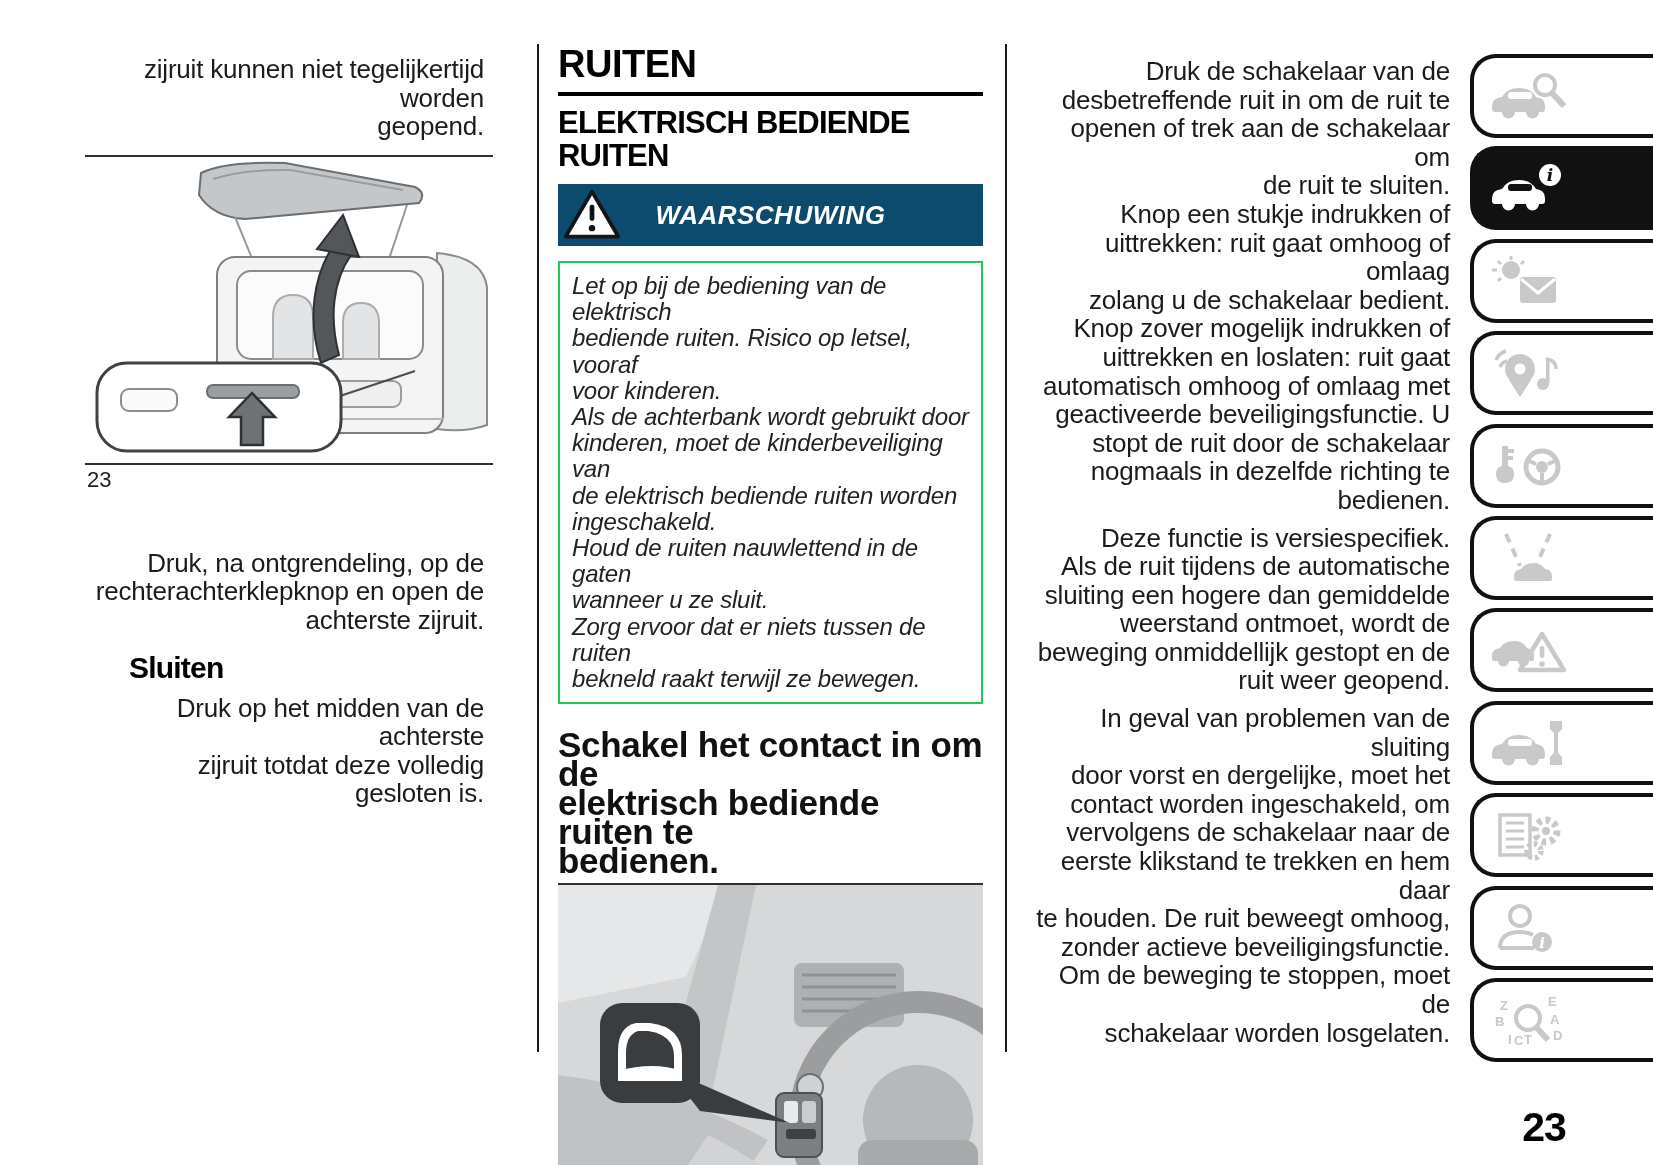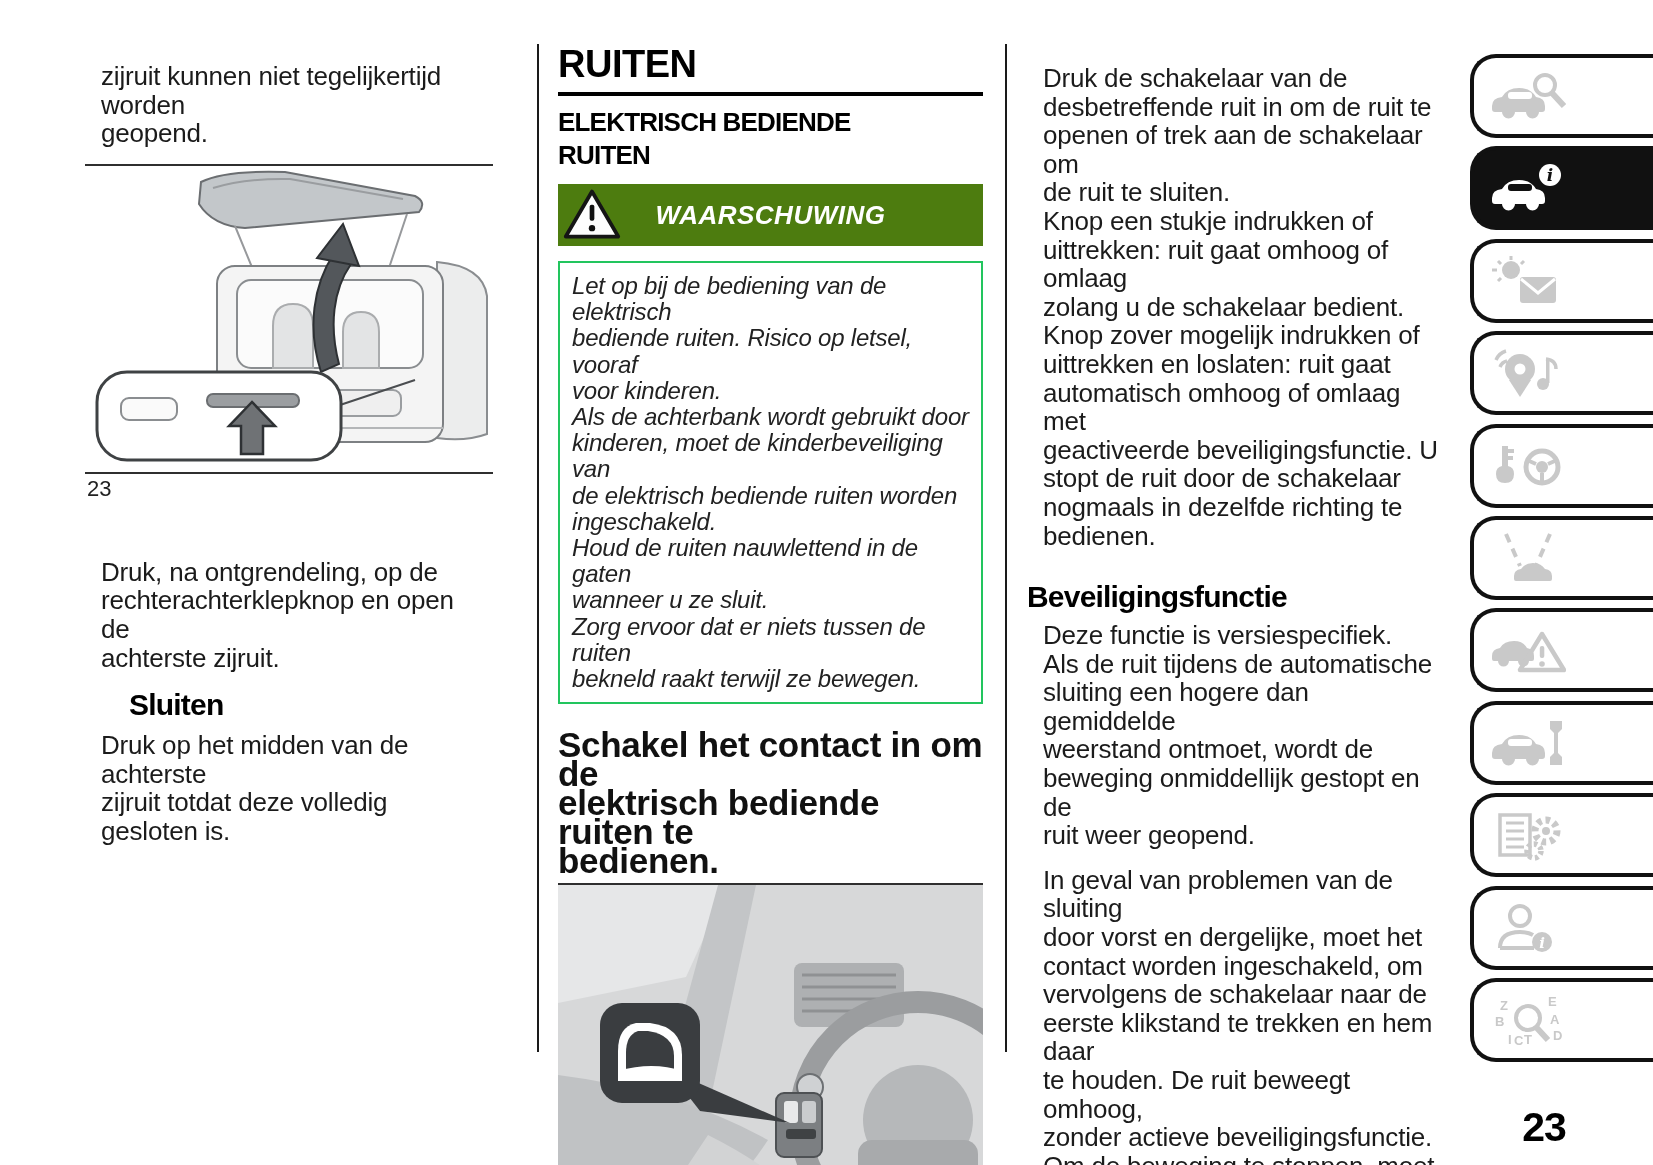--- a/index.html
+++ b/index.html
@@ -2,38 +2,38 @@
 <html><head>
 <meta charset="utf-8">
 <style>
   html,body{margin:0;padding:0;}
   body{
     width:1653px;height:1165px;overflow:hidden;background:#ffffff;
     font-family:"Liberation Sans", sans-serif;color:#1b1b1b;position:relative;
   }
   .abs{position:absolute;}
   .body-text{
-    font-size:26px;line-height:28.6px;letter-spacing:-0.2px;margin:16px;
-    white-space:pre-line;color:#1b1b1b;
+    font-size:26px;line-height:28.6px;letter-spacing:-0.2px;margin:9px;
+    white-space:pre-line;color:#1b1b1b;text-align:right;
   }
   .h-section{
     font-size:30px;line-height:33px;font-weight:900;letter-spacing:-0.8px;
     color:#000;margin:0;white-space:pre-line;
   }
   .page-title{
     font-size:38px;line-height:40px;font-weight:900;letter-spacing:-0.5px;
     color:#000;margin:0;padding-bottom:8px;border-bottom:4px solid #000;
   }
   .fig-caption{font-size:22px;color:#222;margin:2px 0 0 2px;}
   .divider{width:2px;background:#1a1a1a;}
   
   .figure-frame{border-top:2px solid #2f2f2f;border-bottom:2px solid #2f2f2f;}
   
   .warn-bar{
-    position:relative;height:62px;background:#4d7c0f;margin-top:12px;
+    position:relative;height:62px;background:#0c4a6e;margin-top:12px;
     display:flex;align-items:center;justify-content:center;
   }
   .warn-label{
     font-size:26px;font-weight:900;font-style:italic;color:#fff;letter-spacing:0.5px;
   }
   .warn-triangle{position:absolute;left:4px;top:2px;}
   .warn-body{
     border:2px solid #22c55e;margin-top:15px;padding:10px 12px;
   }
   .warn-body p{
@@ -104,21 +104,21 @@
 achterste zijruit.</p>
   <h3 class="h-section" style="margin-top:16px;margin-left:44px;">Sluiten</h3>
   <p class="body-text" style="margin-top:10px;">Druk op het midden van de achterste
 zijruit totdat deze volledig gesloten is.</p>
 </div>
 
 <div class="abs divider" style="left:537px;top:44px;height:1008px;"></div>
 
 <div class="abs" style="left:558px;top:44px;width:425px;">
   <h1 class="page-title">RUITEN</h1>
-  <h2 class="h-section" style="margin-top:10px;font-size:26px;">ELEKTRISCH BEDIENDE
+  <h2 class="h-section" style="margin-top:10px;font-size:31px;">ELEKTRISCH BEDIENDE
 RUITEN</h2>
 
   <div class="warn-bar">
     <span class="warn-triangle">
       <svg viewBox="0 0 64 58" width="60" height="58">
         <path d="M32 4 L60 52 H4 Z" fill="#fdfdfd" stroke="#151515" stroke-width="4" stroke-linejoin="round"></path>
         <rect x="29.5" y="18" width="5" height="17" rx="2" fill="#111"></rect>
         <circle cx="32" cy="43" r="3.4" fill="#111"></circle>
       </svg>
     </span>
@@ -190,21 +190,20 @@
 Knop een stukje indrukken of
 uittrekken: ruit gaat omhoog of omlaag
 zolang u de schakelaar bedient.
 Knop zover mogelijk indrukken of
 uittrekken en loslaten: ruit gaat
 automatisch omhoog of omlaag met
 geactiveerde beveiligingsfunctie. U
 stopt de ruit door de schakelaar
 nogmaals in dezelfde richting te
 bedienen.</p>
-  <h3 class="h-section" style="margin-top:30px;">Beveiligingsfunctie</h3>
   <p class="body-text" style="margin-top:8px;">Deze functie is versiespecifiek.
 Als de ruit tijdens de automatische
 sluiting een hogere dan gemiddelde
 weerstand ontmoet, wordt de
 beweging onmiddellijk gestopt en de
 ruit weer geopend.</p>
   <p class="body-text" style="margin-top:8px;">In geval van problemen van de sluiting
 door vorst en dergelijke, moet het
 contact worden ingeschakeld, om
 vervolgens de schakelaar naar de

